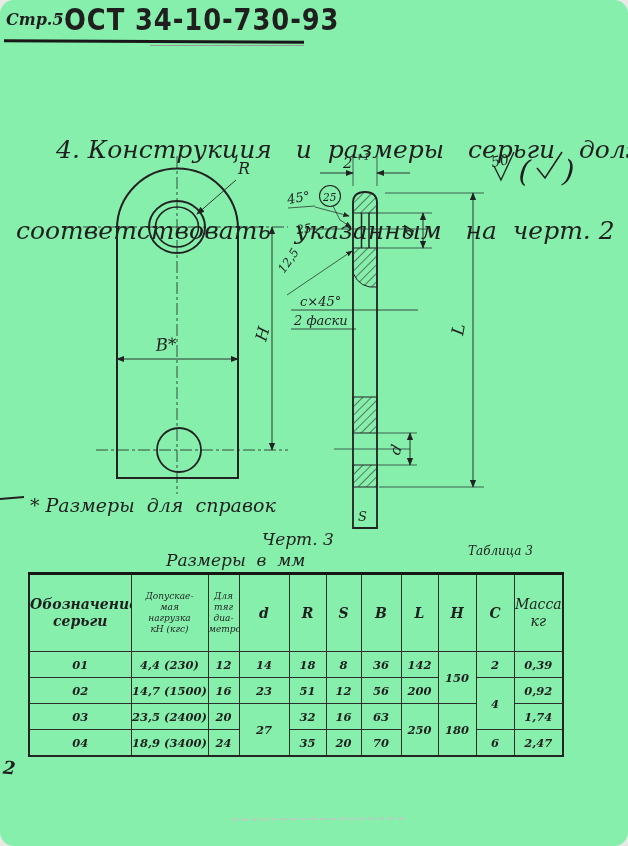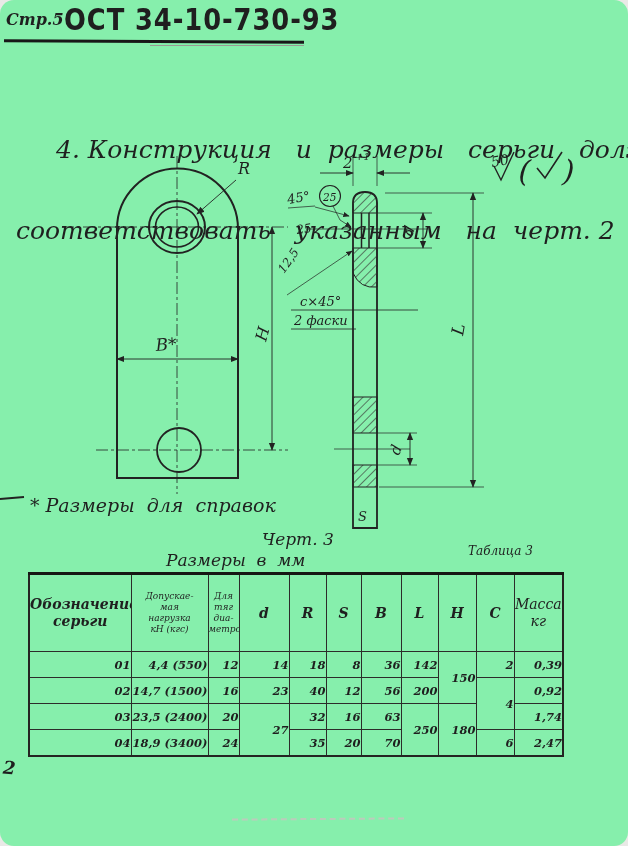--- a/index.html
+++ b/index.html
@@ -28,21 +28,21 @@
   svg.draw{left:0;top:140px;}
   svg.draw text{font-family:"DejaVu Serif",serif;font-style:italic;fill:#1f1f1f;}
   
   .dim-table{left:28px;top:572px;border-collapse:collapse;table-layout:fixed;width:534px;}
   .dim-table th,.dim-table td{border:1px solid #2c2c2a;padding:0;text-align:center;
       vertical-align:middle;font-style:italic;white-space:pre-line;overflow:hidden;}
   .dim-table thead th{height:76px;font-weight:normal;font-size:9px;line-height:1.2;}
   .dim-table thead th.letter{font-size:14px;font-weight:bold;}
   .dim-table thead th.first{font-size:14px;font-weight:bold;}
   .dim-table thead th.mass{font-size:14px;}
-  .dim-table tbody td{height:25px;font-size:11.5px;font-weight:bold;text-align:right;}
+  .dim-table tbody td{height:25px;font-size:11.5px;font-weight:bold;}
   .dim-table{border:2px solid #242422;border-top:3px solid #161614;}
 </style>
 </head>
 <body>
 
 <div class="page">
 
   <div class="abs hand page-label">Стр.5</div>
   <div class="abs doc-number">ОСТ 34-10-730-93</div>
   <div class="abs header-rule"></div>
@@ -186,37 +186,37 @@
         <th class="letter">L</th>
         <th class="letter">H</th>
         <th class="letter">C</th>
         <th class="mass">Масса
 кг</th>
       </tr>
     </thead>
     <tbody>
       <tr>
         <td>01</td>
-        <td>4,4 (550)</td>
+        <td>4,4 (230)</td>
         <td>12</td>
         <td>14</td>
         <td>18</td>
         <td>8</td>
         <td>36</td>
         <td>142</td>
         <td rowspan="2">150</td>
         <td>2</td>
         <td>0,39</td>
       </tr>
       <tr>
         <td>02</td>
         <td>14,7 (1500)</td>
         <td>16</td>
         <td>23</td>
-        <td>40</td>
+        <td>51</td>
         <td>12</td>
         <td>56</td>
         <td>200</td>
         <td rowspan="2">4</td>
         <td>0,92</td>
       </tr>
       <tr>
         <td>03</td>
         <td>23,5 (2400)</td>
         <td>20</td>

